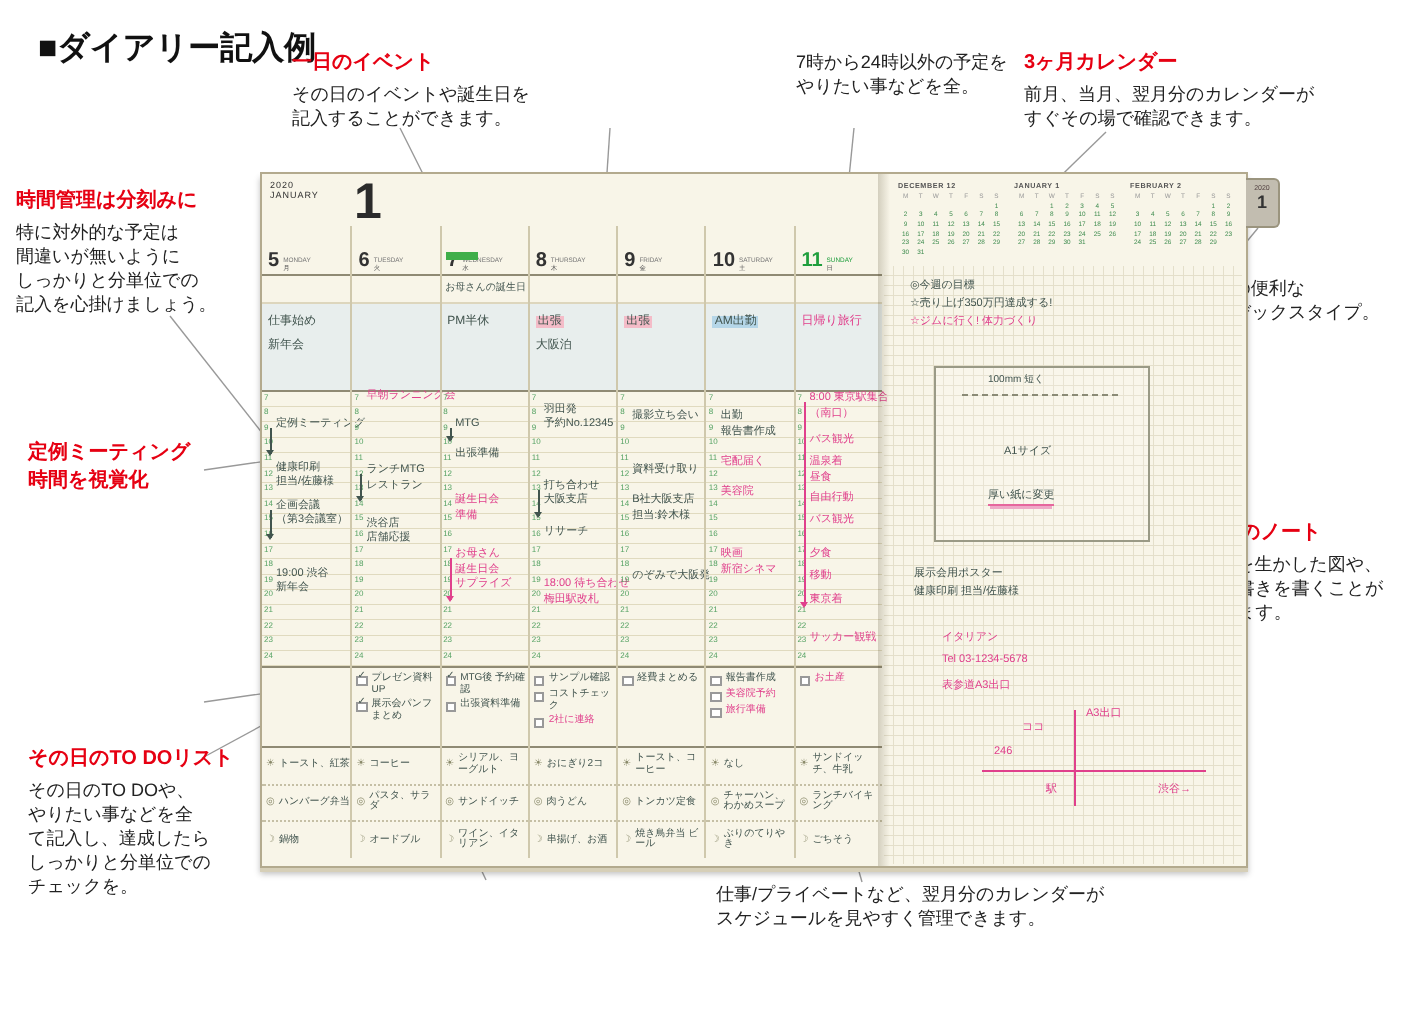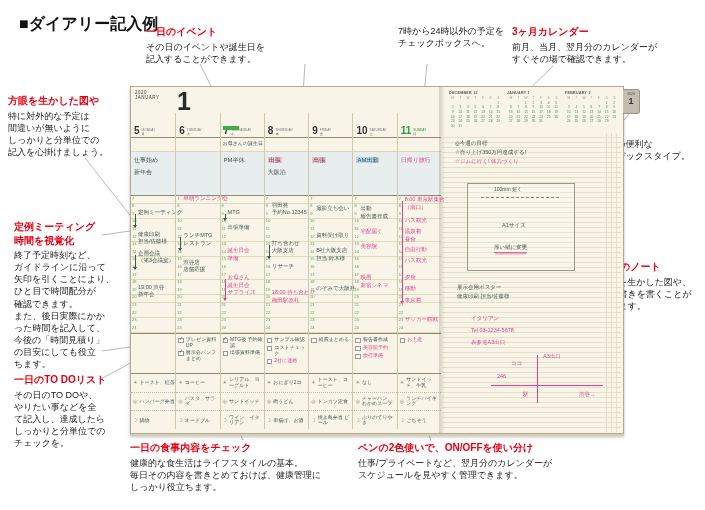--- a/index.html
+++ b/index.html
@@ -129,74 +129,57 @@
       <line x1="431" y1="441" x2="400" y2="333" stroke="#999" stroke-width="0.7"></line>
     </svg>
 
   <div class="callout c-event">
     <div class="hd">一日のイベント</div>
     <div class="bd">その日のイベントや誕生日を
 記入することができます。</div>
   </div>
   <div class="callout c-overtime">
     <div class="bd">7時から24時以外の予定を
-チェックボックスへ。</div>
+やりたい事などを全。</div>
   </div>
   <div class="callout c-threemonth">
     <div class="hd">3ヶ月カレンダー</div>
     <div class="bd">前月、当月、翌月分のカレンダーが
 すぐその場で確認できます。</div>
   </div>
   <div class="callout c-index">
     <div class="bd">開くの便利な
 インデックスタイプ。</div>
   </div>
   <div class="callout c-gridnote">
     <div class="hd">方眼のノート</div>
     <div class="bd">方眼を生かした図や、
 メモ書きを書くことが
 できます。</div>
   </div>
   <div class="callout c-timemgmt">
-    <div class="hd">方眼を生かした図や</div>
+    <div class="hd">時間管理は分刻みに</div>
     <div class="bd">特に対外的な予定は
 間違いが無いように
 しっかりと分単位での
 記入を心掛けましょう。</div>
   </div>
   <div class="callout c-guideline">
     <div class="hd">定例ミーティング
 時間を視覚化</div>
-    <div class="bd">終了予定時刻など、
-ガイドラインに沿って
-矢印を引くことにより、
-ひと目で時間配分が
-確認できます。
-また、後日実際にかか
-った時間を記入して、
-今後の「時間見積り」
-の目安にしても役立
-ちます。</div>
   </div>
   <div class="callout c-todo">
-    <div class="hd">一日のTO DOリスト</div>
+    <div class="hd">その日のTO DOリスト</div>
     <div class="bd">その日のTO DOや、
 やりたい事などを全
 て記入し、達成したら
 しっかりと分単位での
 チェックを。</div>
   </div>
-  <div class="callout c-meal">
-    <div class="hd">一日の食事内容をチェック</div>
-    <div class="bd">健康的な食生活はライフスタイルの基本。
-毎日その内容を書きとめておけば、健康管理に
-しっかり役立ちます。</div>
-  </div>
   <div class="callout c-pen">
-    <div class="hd">ペンの2色使いで、ON/OFFを使い分け</div>
     <div class="bd">仕事/プライベートなど、翌月分のカレンダーが
 スケジュールを見やすく管理できます。</div>
   </div>
 
   <div id="planner">
     <div class="left-page">
       <div class="month-block">
         <div class="mb-year">2020</div>
         <div class="mb-name">JANUARY</div>
         <div class="mb-num">1</div>

